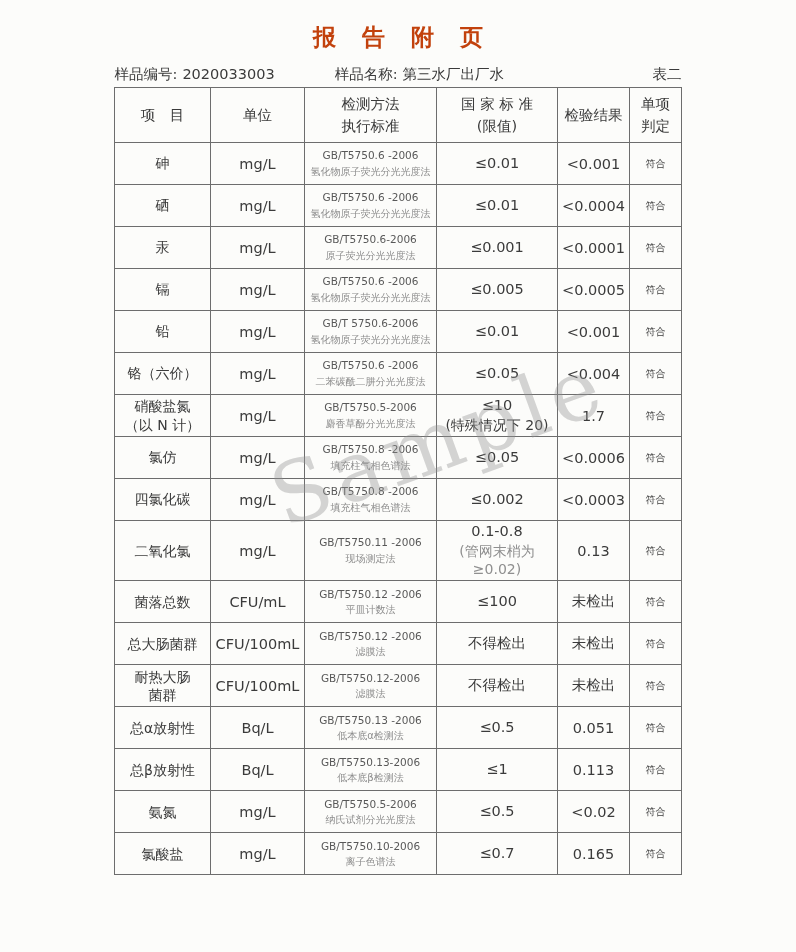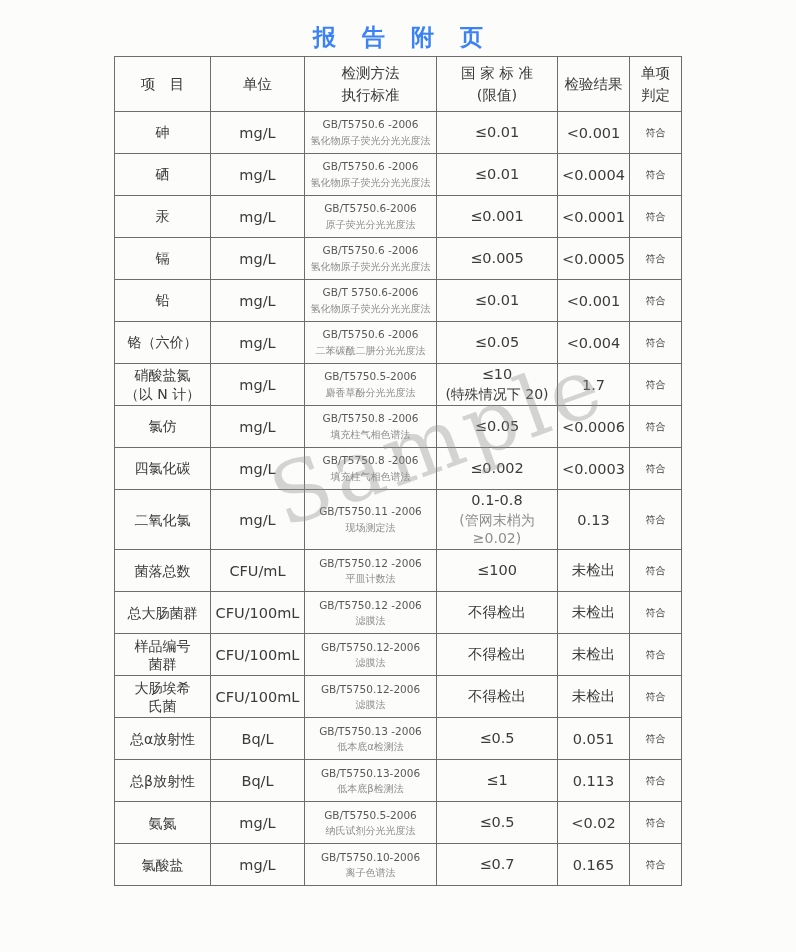--- a/index.html
+++ b/index.html
@@ -11,21 +11,21 @@
     position:relative;
     overflow:hidden;
   }
   .page{position:absolute;inset:0;}
 
   .report-title{
     margin-top:22px;
     text-align:center;
     font-size:23px;
     font-weight:bold;
-    color:#3b82f6;
+    color:#c2410c;
     letter-spacing:26px;
     text-indent:26px;
     white-space:nowrap;
   }
 
   .info-row{
     width:567px;
     margin:12px auto 0;
     display:flex;
     align-items:flex-end;
@@ -85,20 +85,29 @@
     user-select:none;
   }
 </style>
 </head>
 <body>
 
 <div class="page">
 
   <div class="report-title">报告附页</div>
 
+  <div class="info-row">
+    <span class="info-pair">
+      <span>样品编号:</span><span class="val">2020033003</span>
+    </span>
+    <span class="info-pair info-mid">
+      <span>样品名称:</span><span class="val">第三水厂出厂水</span>
+    </span>
+    <span class="info-right">表二</span>
+  </div>
 
   <table class="report">
     <colgroup>
       <col style="width:96px">
         <col style="width:94px">
         <col style="width:132px">
       <col style="width:121px">
         <col style="width:72px">
         <col style="width:52px">
     </colgroup>
@@ -281,48 +290,34 @@
             <div class="std">GB/T5750.12 -2006</div>
             <div class="mname">滤膜法</div>
           </td>
           <td class="c-limit">
             <div class="limit-main">不得检出</div>
           </td>
           <td class="c-result">未检出</td>
           <td class="c-judge">符合</td>
         </tr>
         <tr>
-          <td class="c-item">样品编号
+          <td class="c-item">耐热大肠
 菌群</td>
           <td class="c-unit">CFU/100mL</td>
           <td class="c-method">
             <div class="std">GB/T5750.12-2006</div>
             <div class="mname">滤膜法</div>
           </td>
           <td class="c-limit">
             <div class="limit-main">不得检出</div>
           </td>
           <td class="c-result">未检出</td>
           <td class="c-judge">符合</td>
         </tr>
         <tr>
-          <td class="c-item">大肠埃希
-氏菌</td>
-          <td class="c-unit">CFU/100mL</td>
-          <td class="c-method">
-            <div class="std">GB/T5750.12-2006</div>
-            <div class="mname">滤膜法</div>
-          </td>
-          <td class="c-limit">
-            <div class="limit-main">不得检出</div>
-          </td>
-          <td class="c-result">未检出</td>
-          <td class="c-judge">符合</td>
-        </tr>
-        <tr>
           <td class="c-item">总α放射性</td>
           <td class="c-unit">Bq/L</td>
           <td class="c-method">
             <div class="std">GB/T5750.13 -2006</div>
             <div class="mname">低本底α检测法</div>
           </td>
           <td class="c-limit">
             <div class="limit-main">≤0.5</div>
           </td>
           <td class="c-result">0.051</td>

